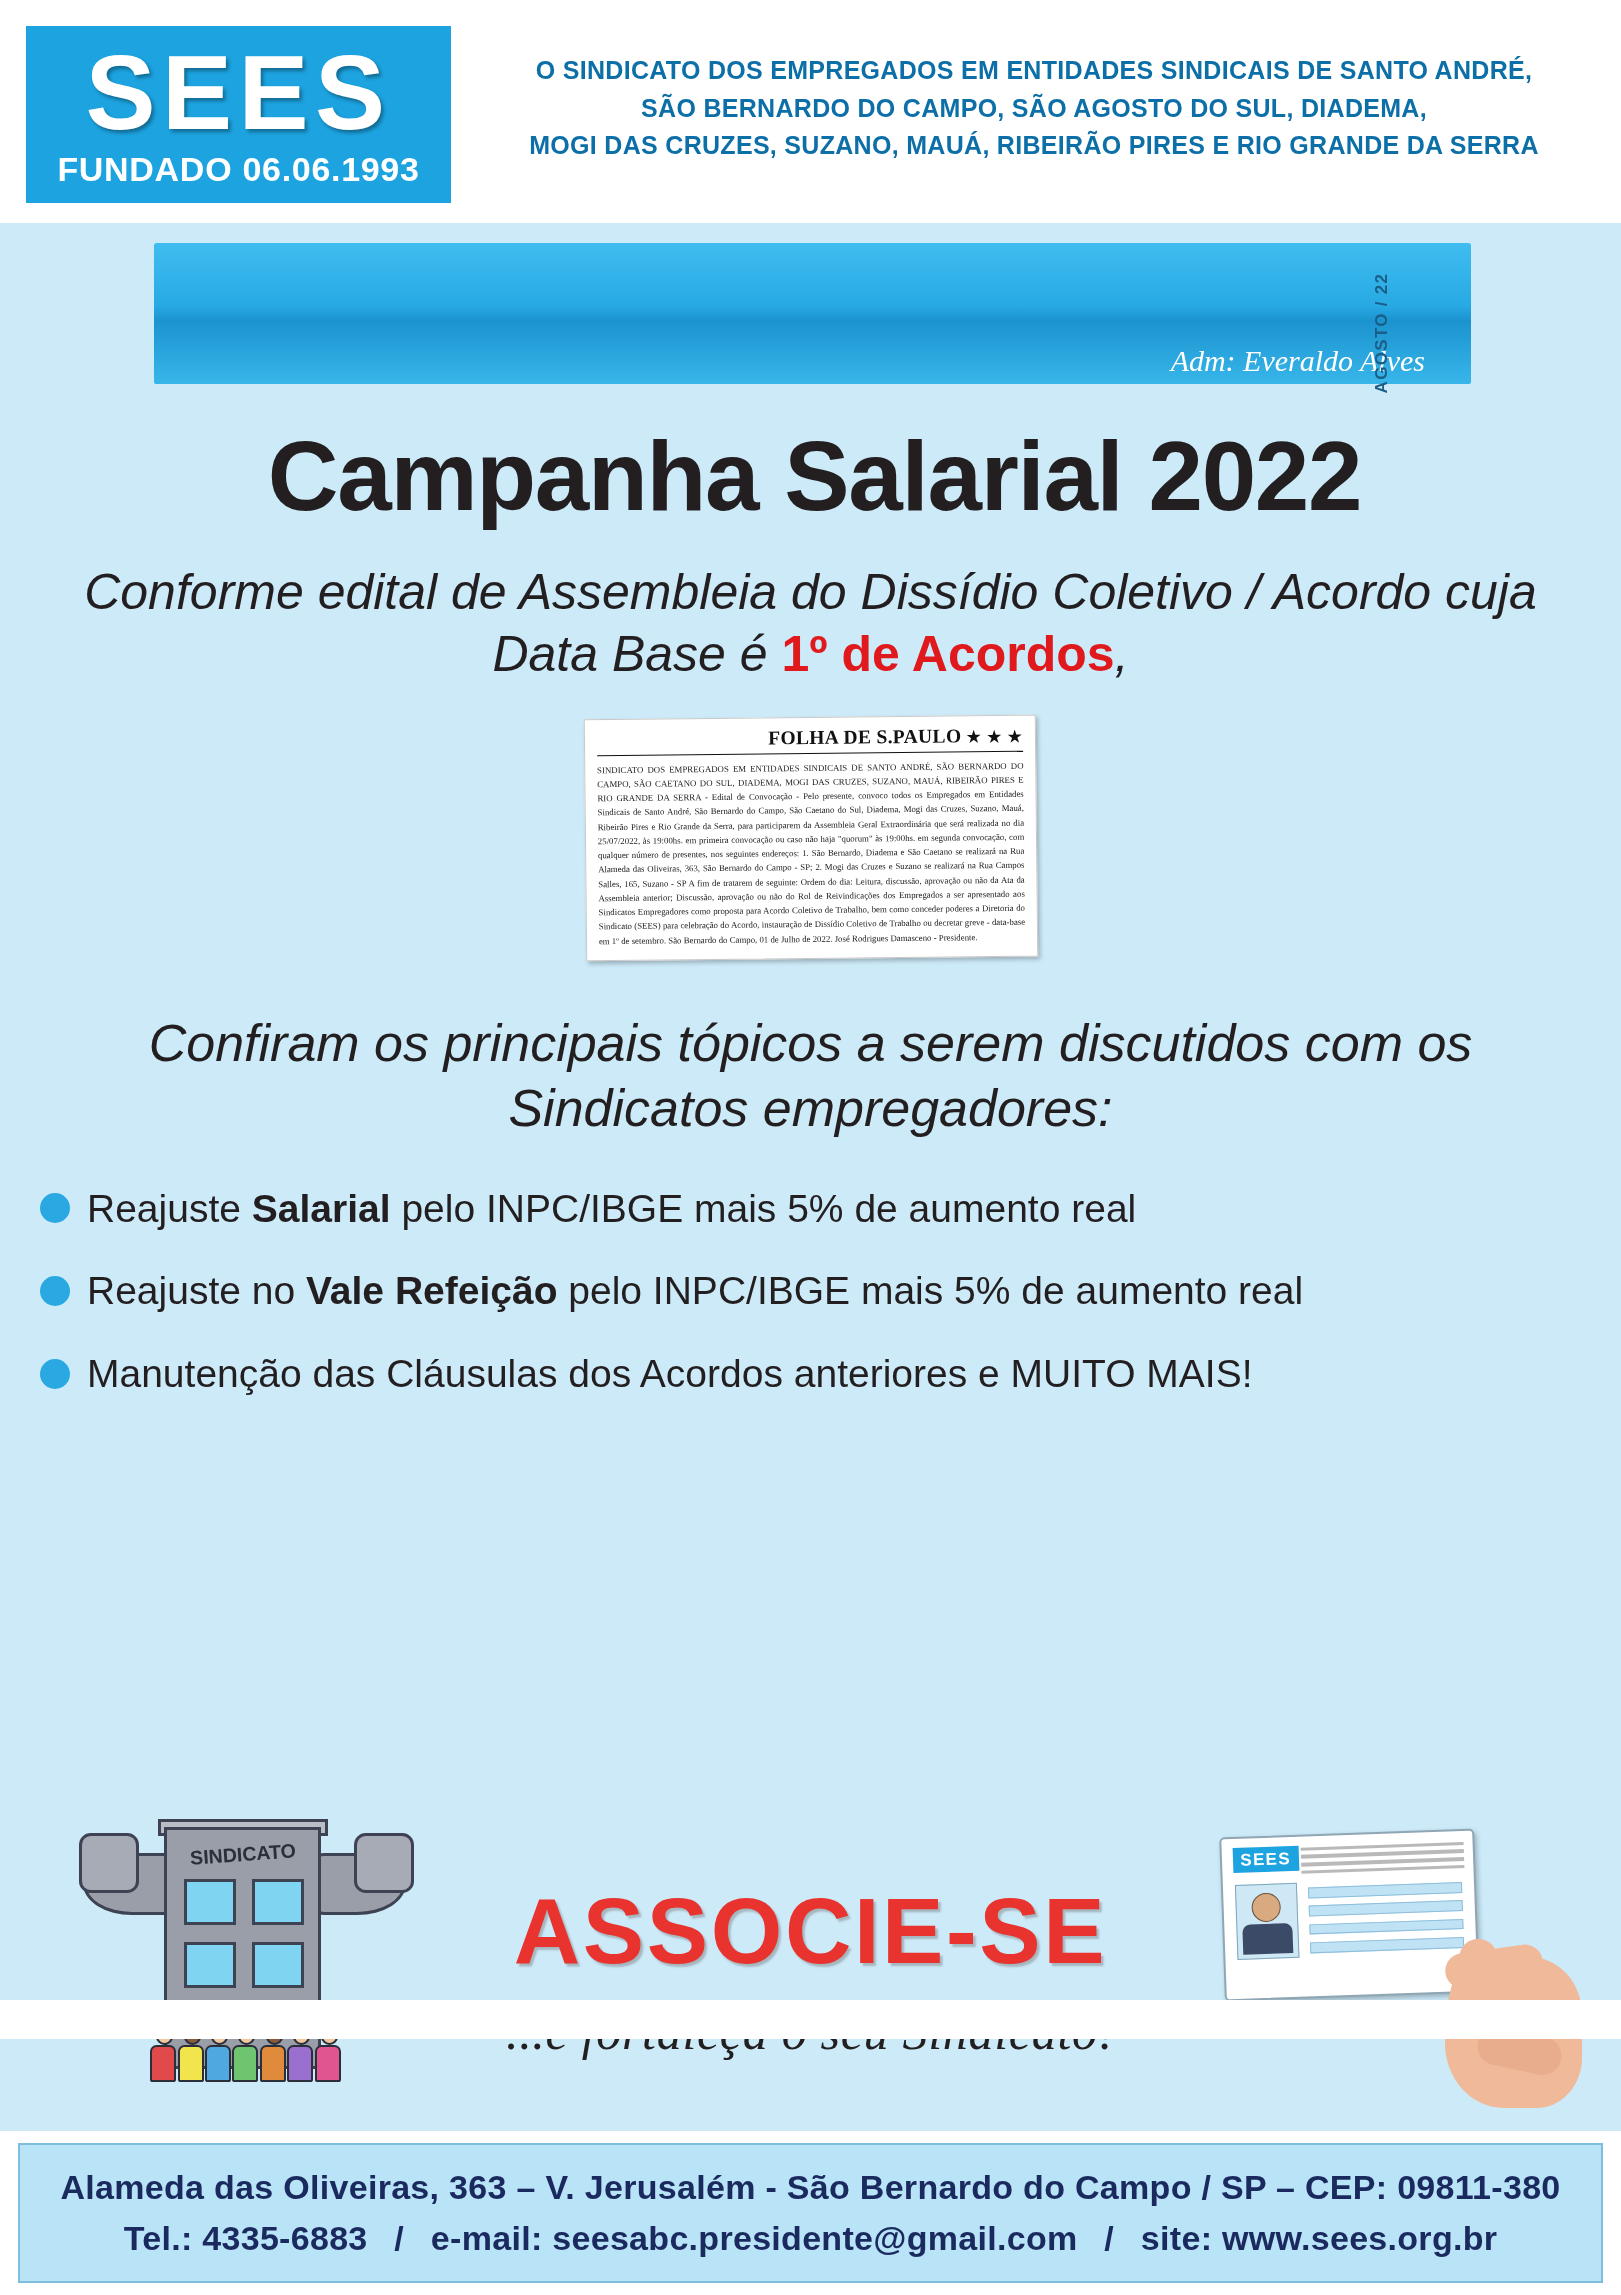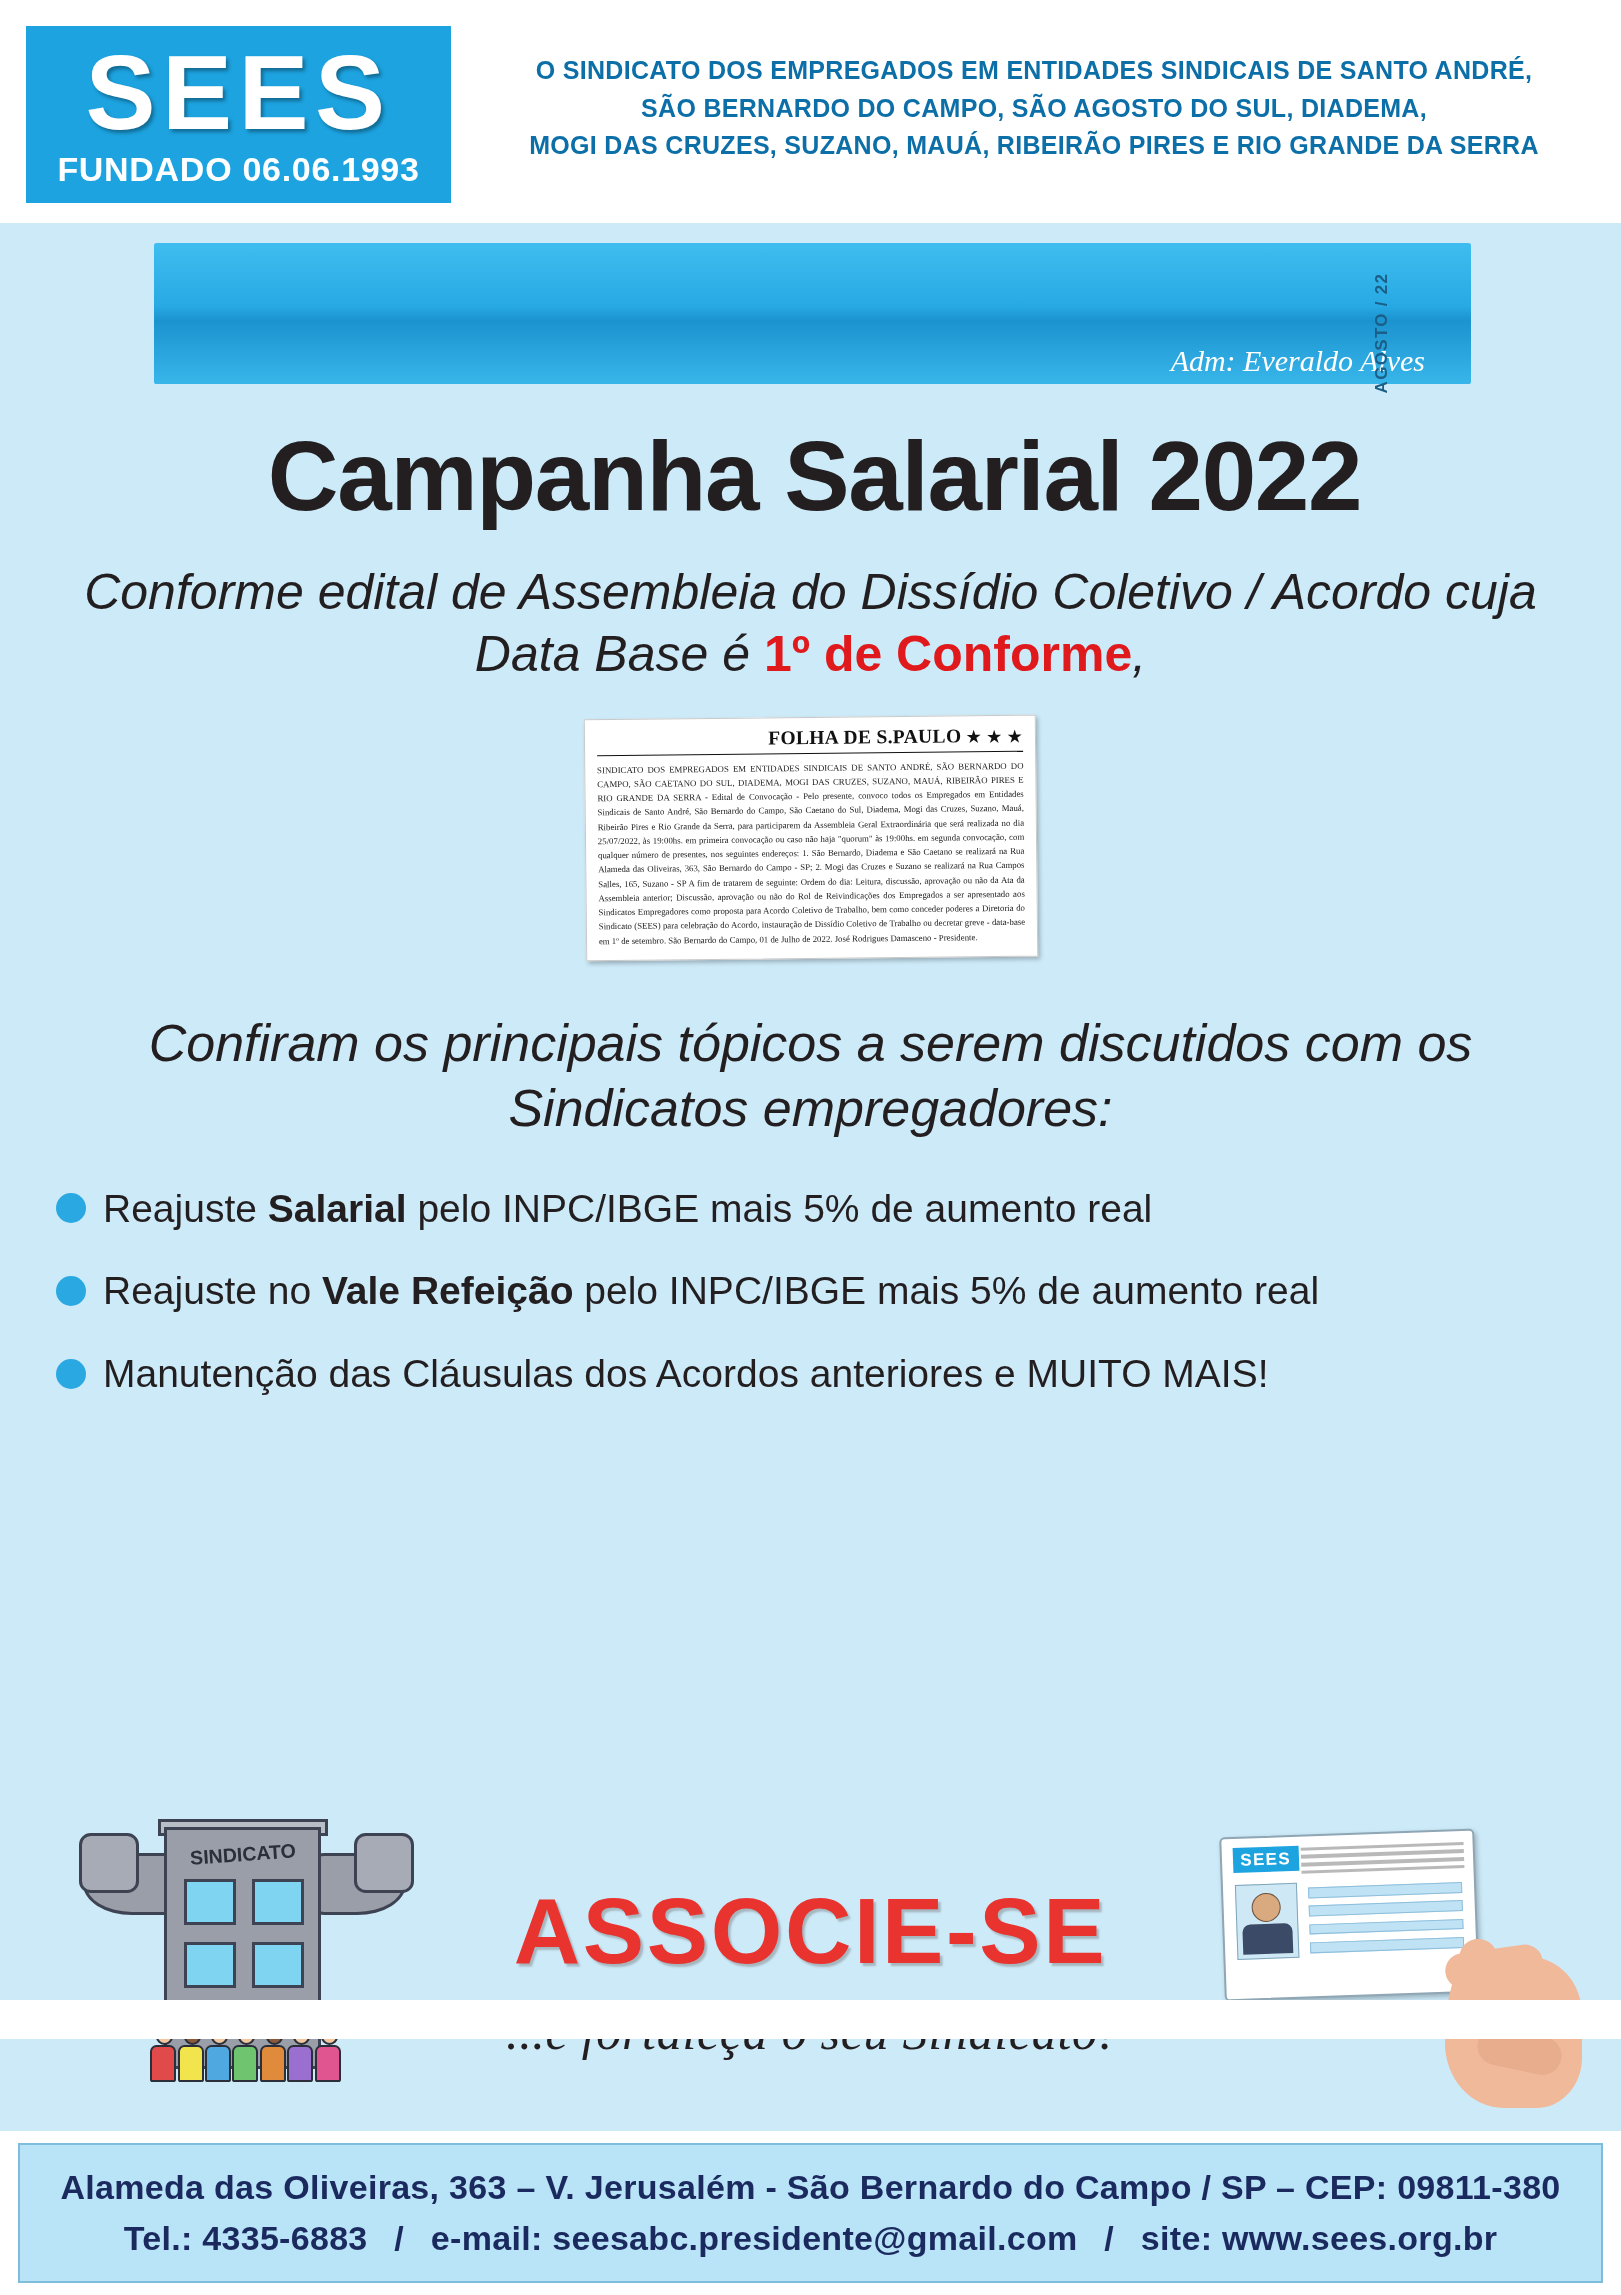--- a/index.html
+++ b/index.html
@@ -179,21 +179,21 @@
     font-style: italic;
     color: #231f20;
     line-height: 1.25;
     margin-top: 52px;
     padding: 0 98px;
   }
 
   
   .bullets {
     margin: 46px 0 0 0;
-    padding: 0 79px 0 56px;
+    padding: 0 79px 0 40px;
     list-style: none;
   }
   .bullets li {
     display: flex;
     align-items: flex-start;
     margin-bottom: 38px;
     font-size: 39px;
     color: #231f20;
     line-height: 1.15;
   }
@@ -391,21 +391,21 @@
       <span>AGOSTO / 22</span>
     </div>
   </div>
 </div>
 
 <div class="main">
 
   <div class="headline">Campanha Salarial 2022</div>
 
   <div class="lead">
-    <span>Conforme edital de Assembleia do Dissídio Coletivo / Acordo cuja Data Base é </span><span class="red">1º de Conforme</span><span>,</span>
+    <span>Conforme edital de Assembleia do Dissídio Coletivo / Acordo cuja Data Base é </span><span class="red">1º de Acordos</span><span>,</span>
   </div>
 
   <div class="clipping">
     <div class="clip-masthead">
       <span>FOLHA DE S.PAULO</span>
       <span class="stars">★ ★ ★</span>
     </div>
     <div class="clip-body">SINDICATO DOS EMPREGADOS EM ENTIDADES SINDICAIS DE SANTO ANDRÉ, SÃO BERNARDO DO CAMPO, SÃO CAETANO DO SUL, DIADEMA, MOGI DAS CRUZES, SUZANO, MAUÁ, RIBEIRÃO PIRES E RIO GRANDE DA SERRA - Edital de Convocação - Pelo presente, convoco todos os Empregados em Entidades Sindicais de Santo André, São Bernardo do Campo, São Caetano do Sul, Diadema, Mogi das Cruzes, Suzano, Mauá, Ribeirão Pires e Rio Grande da Serra, para participarem da Assembleia Geral Extraordinária que será realizada no dia 25/07/2022, às 19:00hs. em primeira convocação ou caso não haja "quorum" às 19:00hs. em segunda convocação, com qualquer número de presentes, nos seguintes endereços: 1. São Bernardo, Diadema e São Caetano se realizará na Rua Alameda das Oliveiras, 363, São Bernardo do Campo - SP; 2. Mogi das Cruzes e Suzano se realizará na Rua Campos Salles, 165, Suzano - SP A fim de tratarem de seguinte: Ordem do dia: Leitura, discussão, aprovação ou não da Ata da Assembleia anterior; Discussão, aprovação ou não do Rol de Reivindicações dos Empregados a ser apresentado aos Sindicatos Empregadores como proposta para Acordo Coletivo de Trabalho, bem como conceder poderes a Diretoria do Sindicato (SEES) para celebração do Acordo, instauração de Dissídio Coletivo de Trabalho ou decretar greve - data-base em 1º de setembro. São Bernardo do Campo, 01 de Julho de 2022. José Rodrigues Damasceno - Presidente.</div>
   </div>
 

